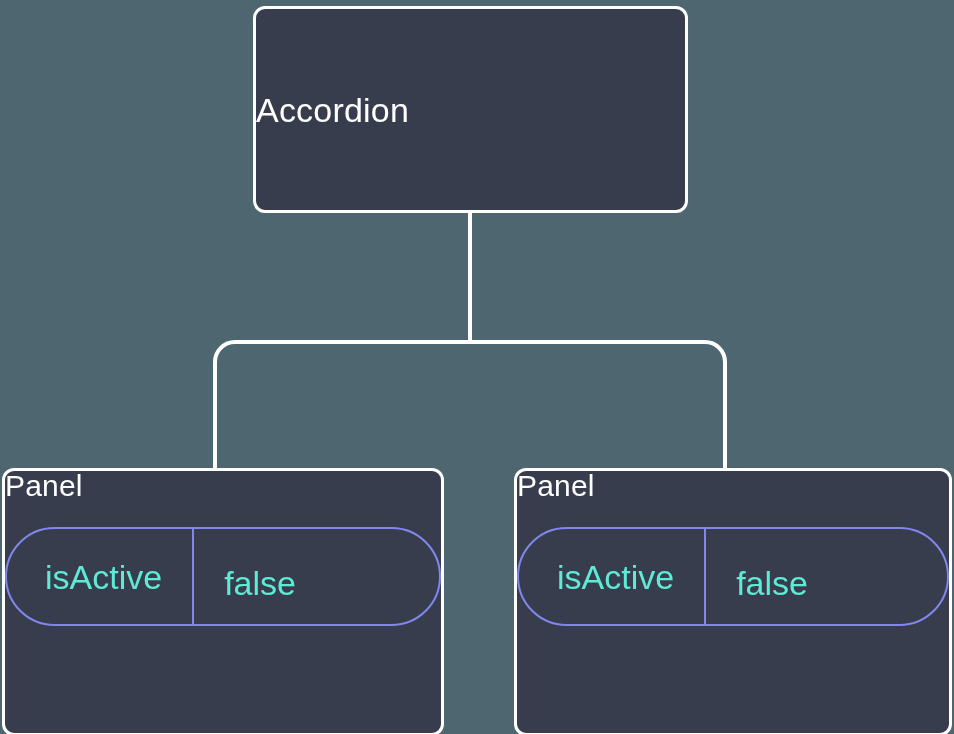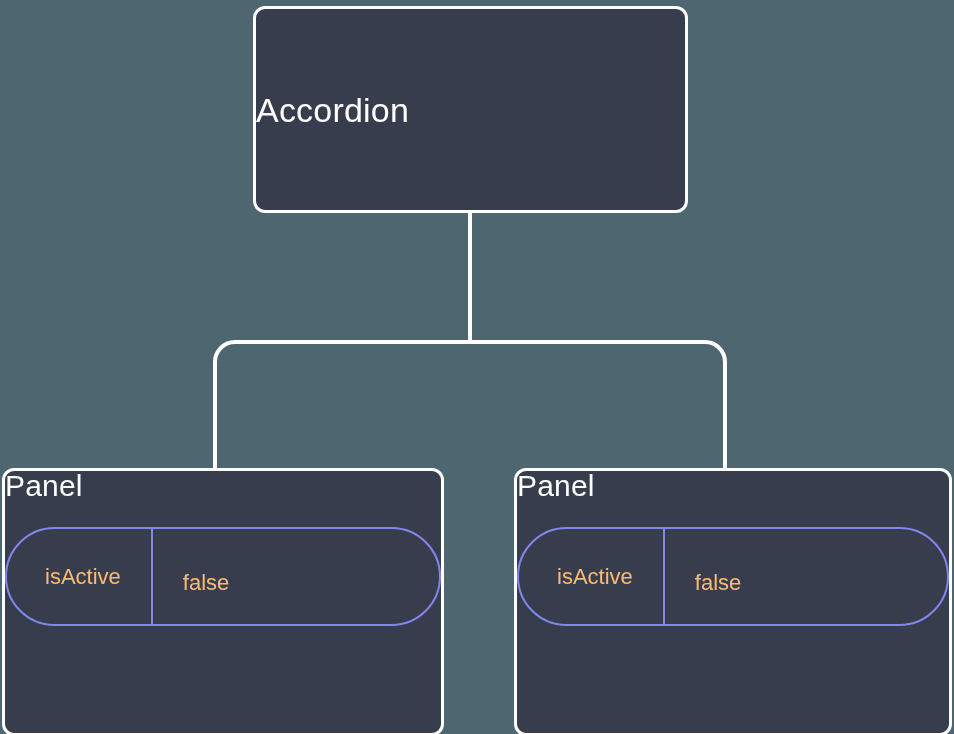--- a/index.html
+++ b/index.html
@@ -92,22 +92,22 @@
     display: flex;
     align-items: stretch;
     background: transparent;
   }
 
   .prop-key,
   .prop-val {
     display: flex;
     align-items: center;
     justify-content: center;
-    color: #fdba74;
-    font-size: 22px;
+    color: #5eead4;
+    font-size: 34px;
     line-height: 1;
     white-space: nowrap;
     box-sizing: border-box;
   }
 
   .prop-key {
     padding: 0 30px 0 38px;
   }
 
   .prop-val {

